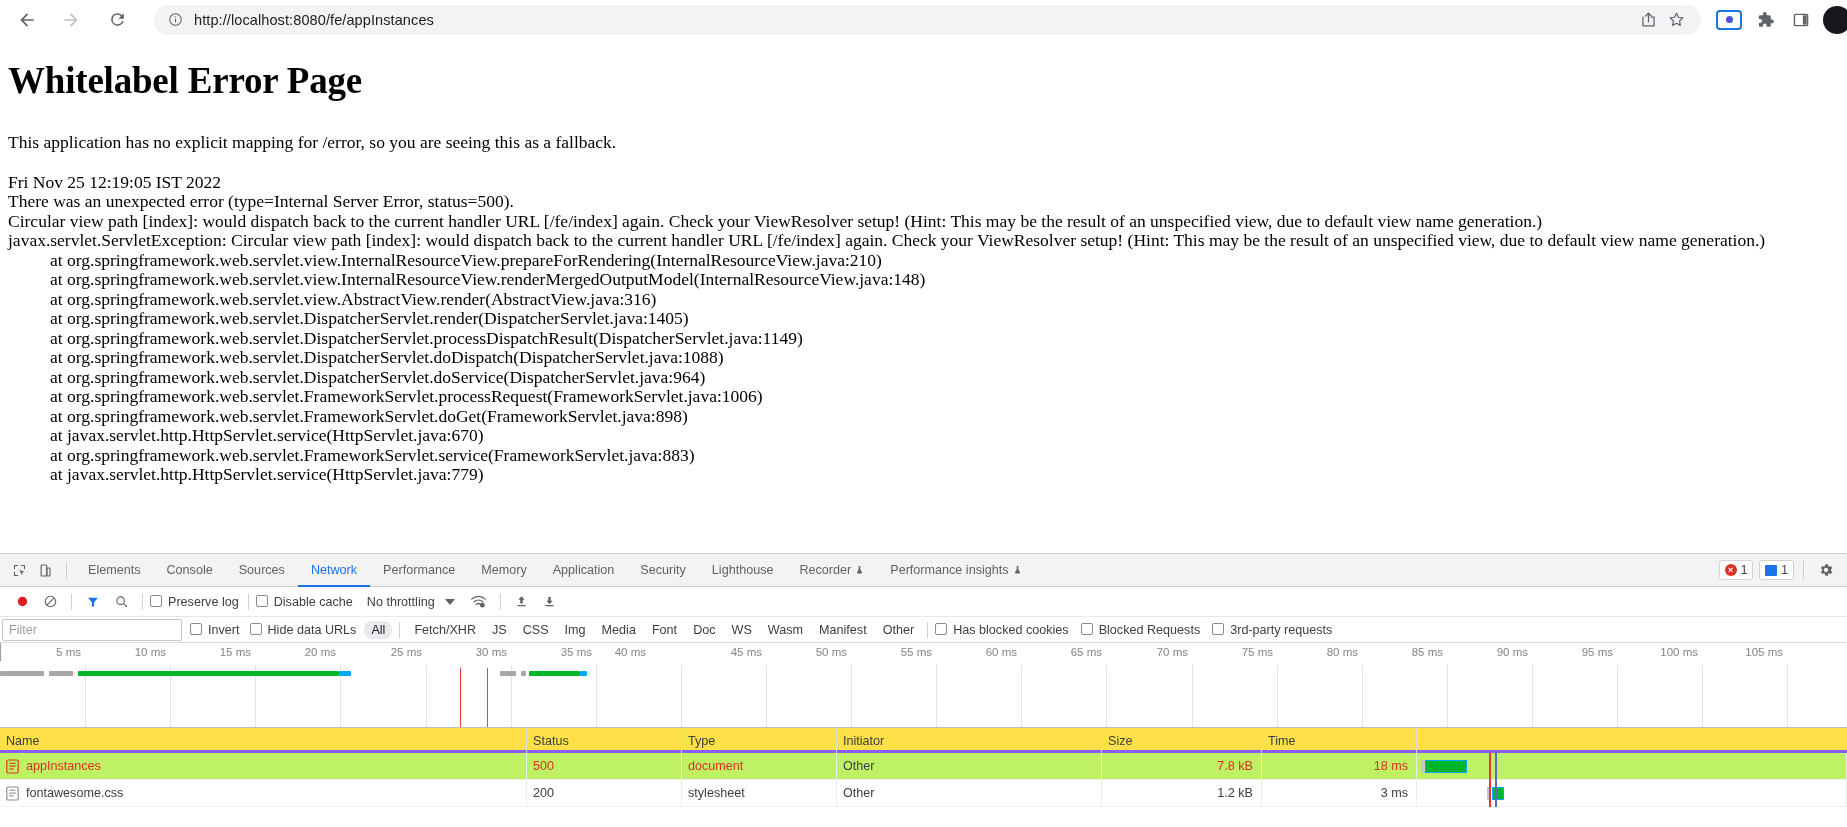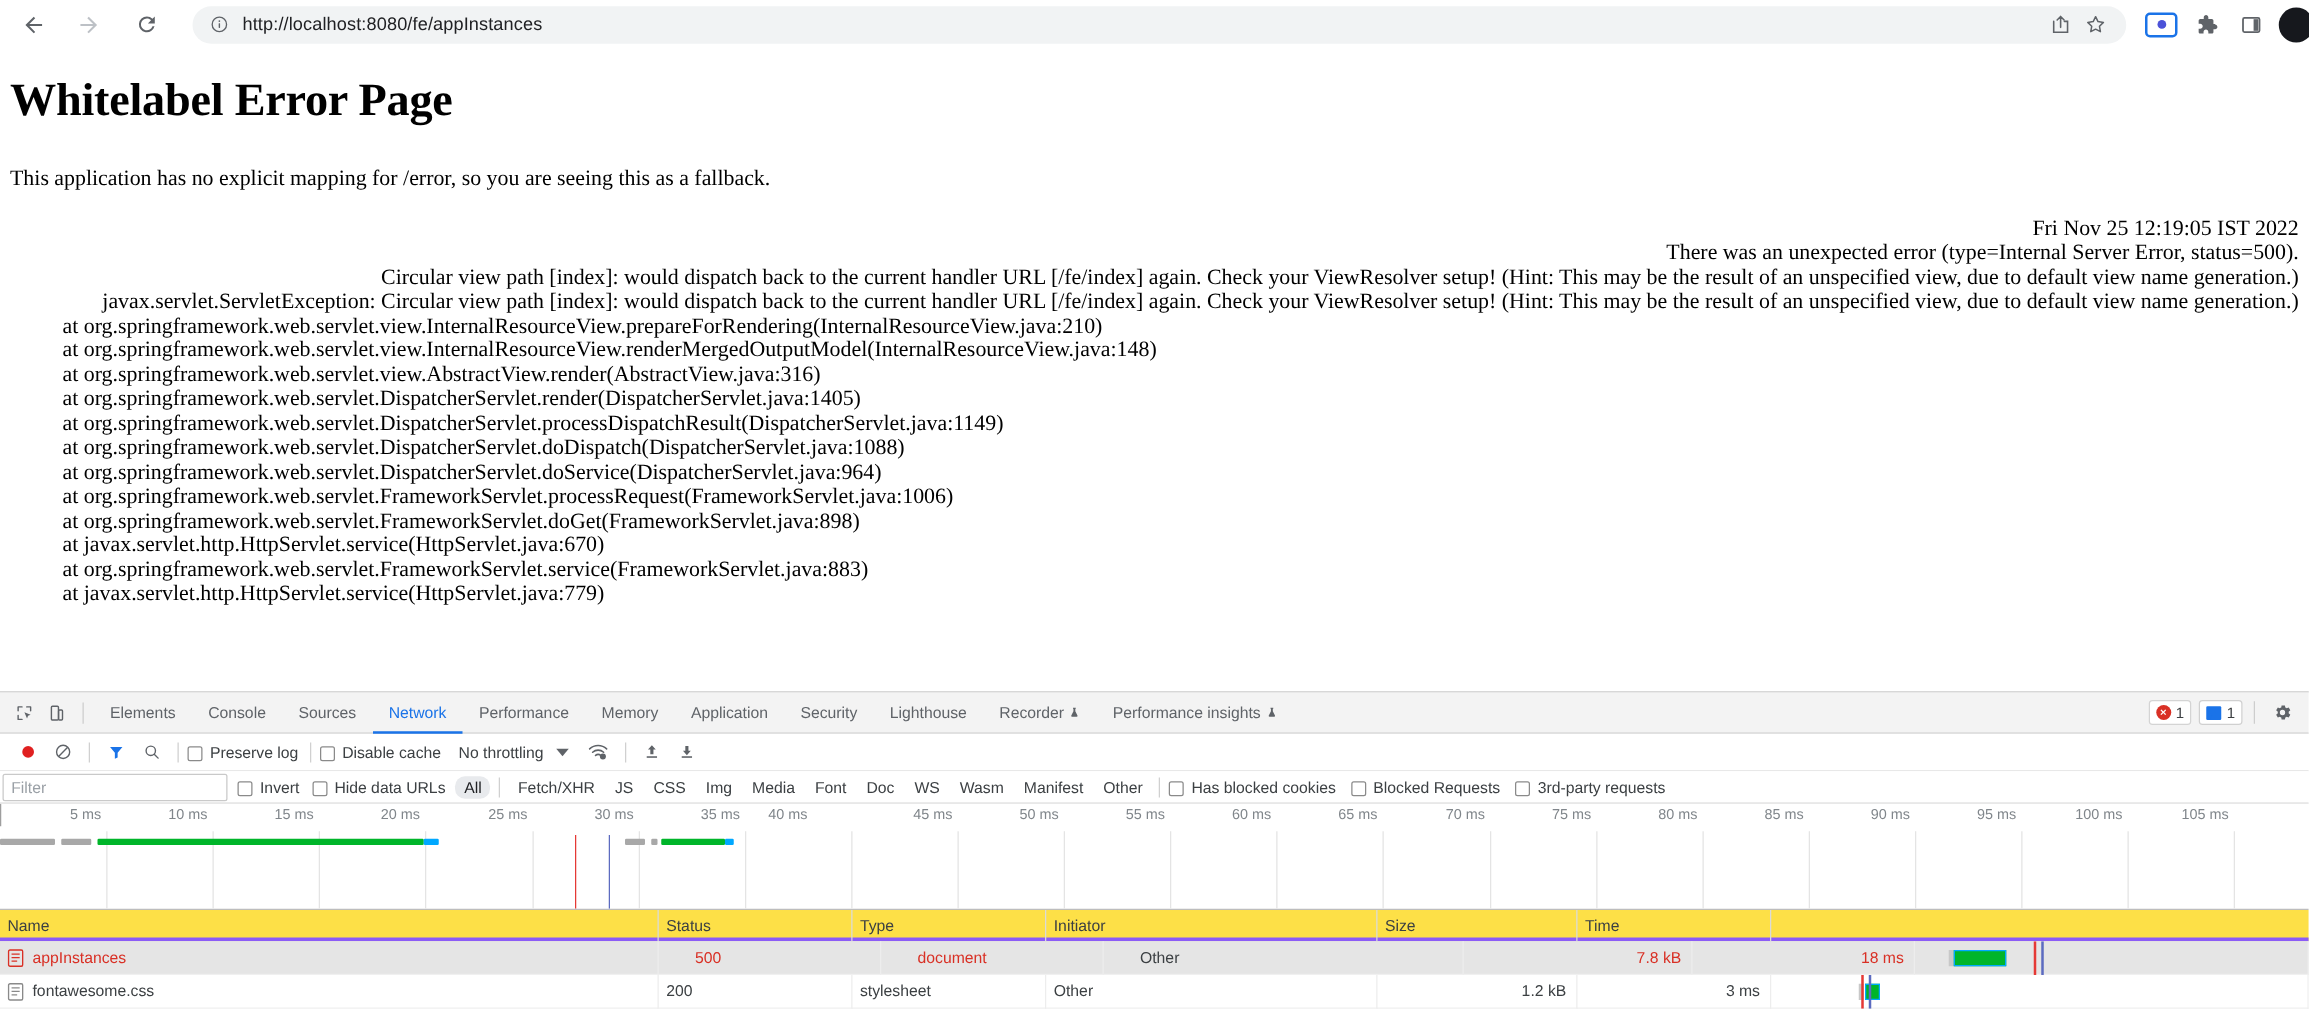--- a/index.html
+++ b/index.html
@@ -110,21 +110,21 @@
     font-size: 17.5px;
     margin: 30px 0 0 0;
   }
   #error-body {
     font-size: 17.5px;
     margin: 20px 0 0 0;
     line-height: 19.5px;
     white-space: pre-wrap;
   }
   .trace-line { padding-left: 42px; }
-  .msg-line { padding-left: 0; text-align: right; }
+  .msg-line { padding-left: 0; }
 
   
   #devtools {
     position: absolute;
     top: 553px; left: 0;
     width: 1847px; height: 274px;
     background: #ffffff;
     border-top: 1px solid #cacaca;
     font-family: "Liberation Sans", sans-serif;
     font-size: 12px;
@@ -202,21 +202,21 @@
     background: #fff;
     border-bottom: 1px solid #e8e8e8;
   }
   .nt-icon {
     width: 28px; height: 26px;
     display: flex; align-items: center; justify-content: center;
     flex: 0 0 auto;
   }
   .vsep { width: 1px; height: 16px; background: #d0d0d0; margin: 0 7px; flex: 0 0 auto; }
   .cb-label {
-    display: flex; align-items: flex-end; gap: 6px;
+    display: flex; align-items: flex-start; gap: 6px;
     font-size: 12.6px; color: #3c4043; white-space: nowrap;
     margin-right: 2px;
   }
   .checkbox {
     width: 12px; height: 12px;
     border: 1px solid #8a8a8a;
     border-radius: 2px;
     background: #fff;
     flex: 0 0 auto;
   }
@@ -308,21 +308,21 @@
   .c-time { width: 155px; }
   .c-waterfall { flex: 1 1 auto; border-right: none; }
 
   .req-row {
     display: flex; align-items: center;
     height: 27px;
     font-size: 12.6px;
     border-bottom: 1px solid #f0f0f0;
   }
   .req-row .col { height: 27px; border-right: 1px solid #ededed; }
-  .req-row.odd { background: #e5e5e5; gap: 23px; }
+  .req-row.odd { background: #bef264; }
   .req-row.error { color: #d93025; }
   .req-row.normal { color: #3c4043; }
   .doc-icon {
     width: 13px; height: 15px; flex: 0 0 auto; margin-right: 7px;
   }
   .wf-bar { position: absolute; top: 7px; height: 13px; }
 </style>
 </head>
 <body>
 

